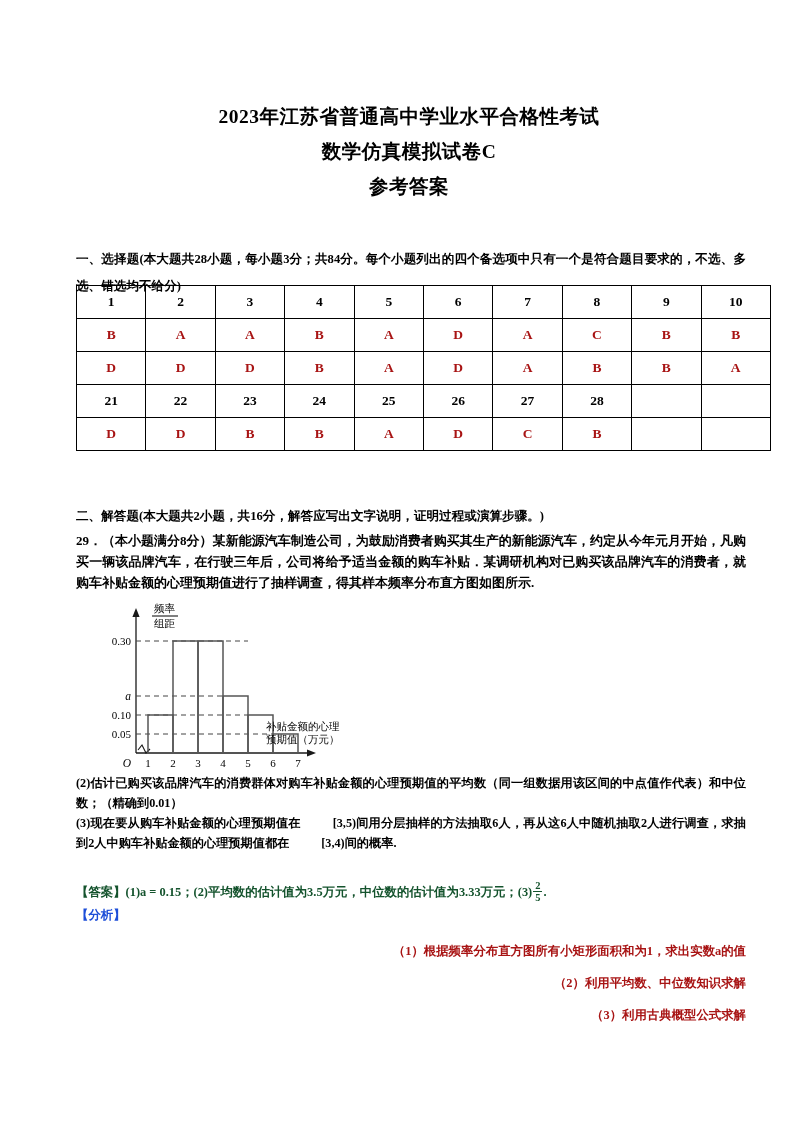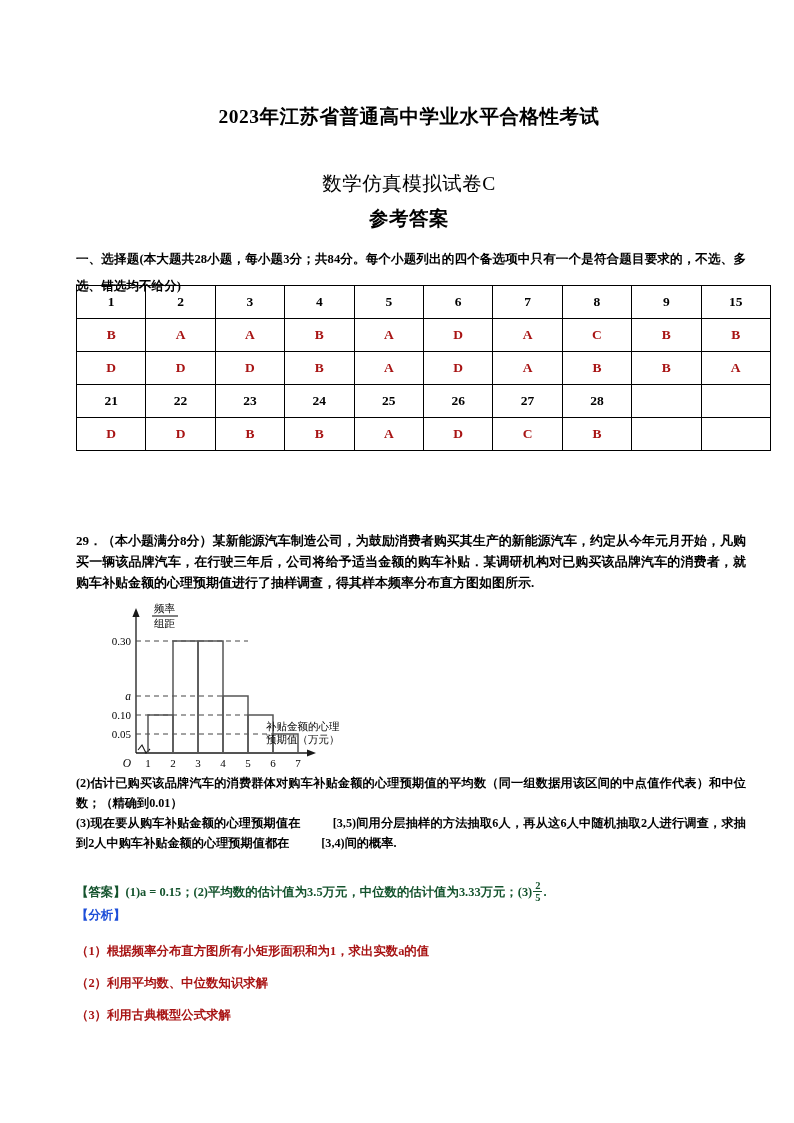--- a/index.html
+++ b/index.html
@@ -32,24 +32,23 @@
     text-align: center;
   }
   .title-line-1 {
     font-size: 19.5px;
     font-weight: bold;
     letter-spacing: 0.5px;
     line-height: 34px;
   }
   .title-line-2 {
     font-size: 19.5px;
-    font-weight: normal;
+    font-weight: bold;
     letter-spacing: 0.5px;
     line-height: 36px;
-    margin-top: 32px;
   }
   .title-line-3 {
     font-size: 19.5px;
     font-weight: bold;
     letter-spacing: 0.5px;
     line-height: 34px;
   }
 
   
   .section1-intro {
@@ -170,20 +169,21 @@
   }
   .analysis-list {
     position: absolute;
     left: 64px;
     top: 935px;
     width: 670px;
     color: #a81414;
     font-size: 12.4px;
     font-weight: bold;
     line-height: 32px;
+    text-align: right;
   }
   .analysis-list p { margin: 0; }
 </style>
 </head>
 <body>
 
 <div class="page">
 
   <div class="title-block">
     <div class="title-line-1">2023年江苏省普通高中学业水平合格性考试</div>
@@ -198,21 +198,21 @@
         <tr>
           <td class="num">1</td>
           <td class="num">2</td>
           <td class="num">3</td>
           <td class="num">4</td>
           <td class="num">5</td>
           <td class="num">6</td>
           <td class="num">7</td>
           <td class="num">8</td>
           <td class="num">9</td>
-          <td class="num">15</td>
+          <td class="num">10</td>
         </tr>
         <tr>
           <td class="ans">B</td>
           <td class="ans">A</td>
           <td class="ans">A</td>
           <td class="ans">B</td>
           <td class="ans">A</td>
           <td class="ans">D</td>
           <td class="ans">A</td>
           <td class="ans">C</td>
@@ -251,20 +251,21 @@
           <td class="ans">A</td>
           <td class="ans">D</td>
           <td class="ans">C</td>
           <td class="ans">B</td>
           <td class="ans"></td>
           <td class="ans"></td>
         </tr>
       </tbody>
   </table>
 
+  <div class="section2-intro">二、解答题(本大题共2小题，共16分，解答应写出文字说明，证明过程或演算步骤。)</div>
 
   <div class="q29-body">
     <span class="q-num">29．</span><span>（本小题满分8分）某新能源汽车制造公司，为鼓励消费者购买其生产的新能源汽车，约定从今年元月开始，凡购买一辆该品牌汽车，在行驶三年后，公司将给予适当金额的购车补贴．某调研机构对已购买该品牌汽车的消费者，就购车补贴金额的心理预期值进行了抽样调查，得其样本频率分布直方图如图所示.</span>
   </div>
 
   <div class="chart-wrap">
     <svg class="chart-svg" width="500" height="172" viewBox="0 0 500 172">
 
       <line x1="60" y1="18" x2="60" y2="155" stroke="#1a1a1a" stroke-width="1.3"></line>
       <polygon points="60,10 56.4,19 63.6,19" fill="#1a1a1a"></polygon>

